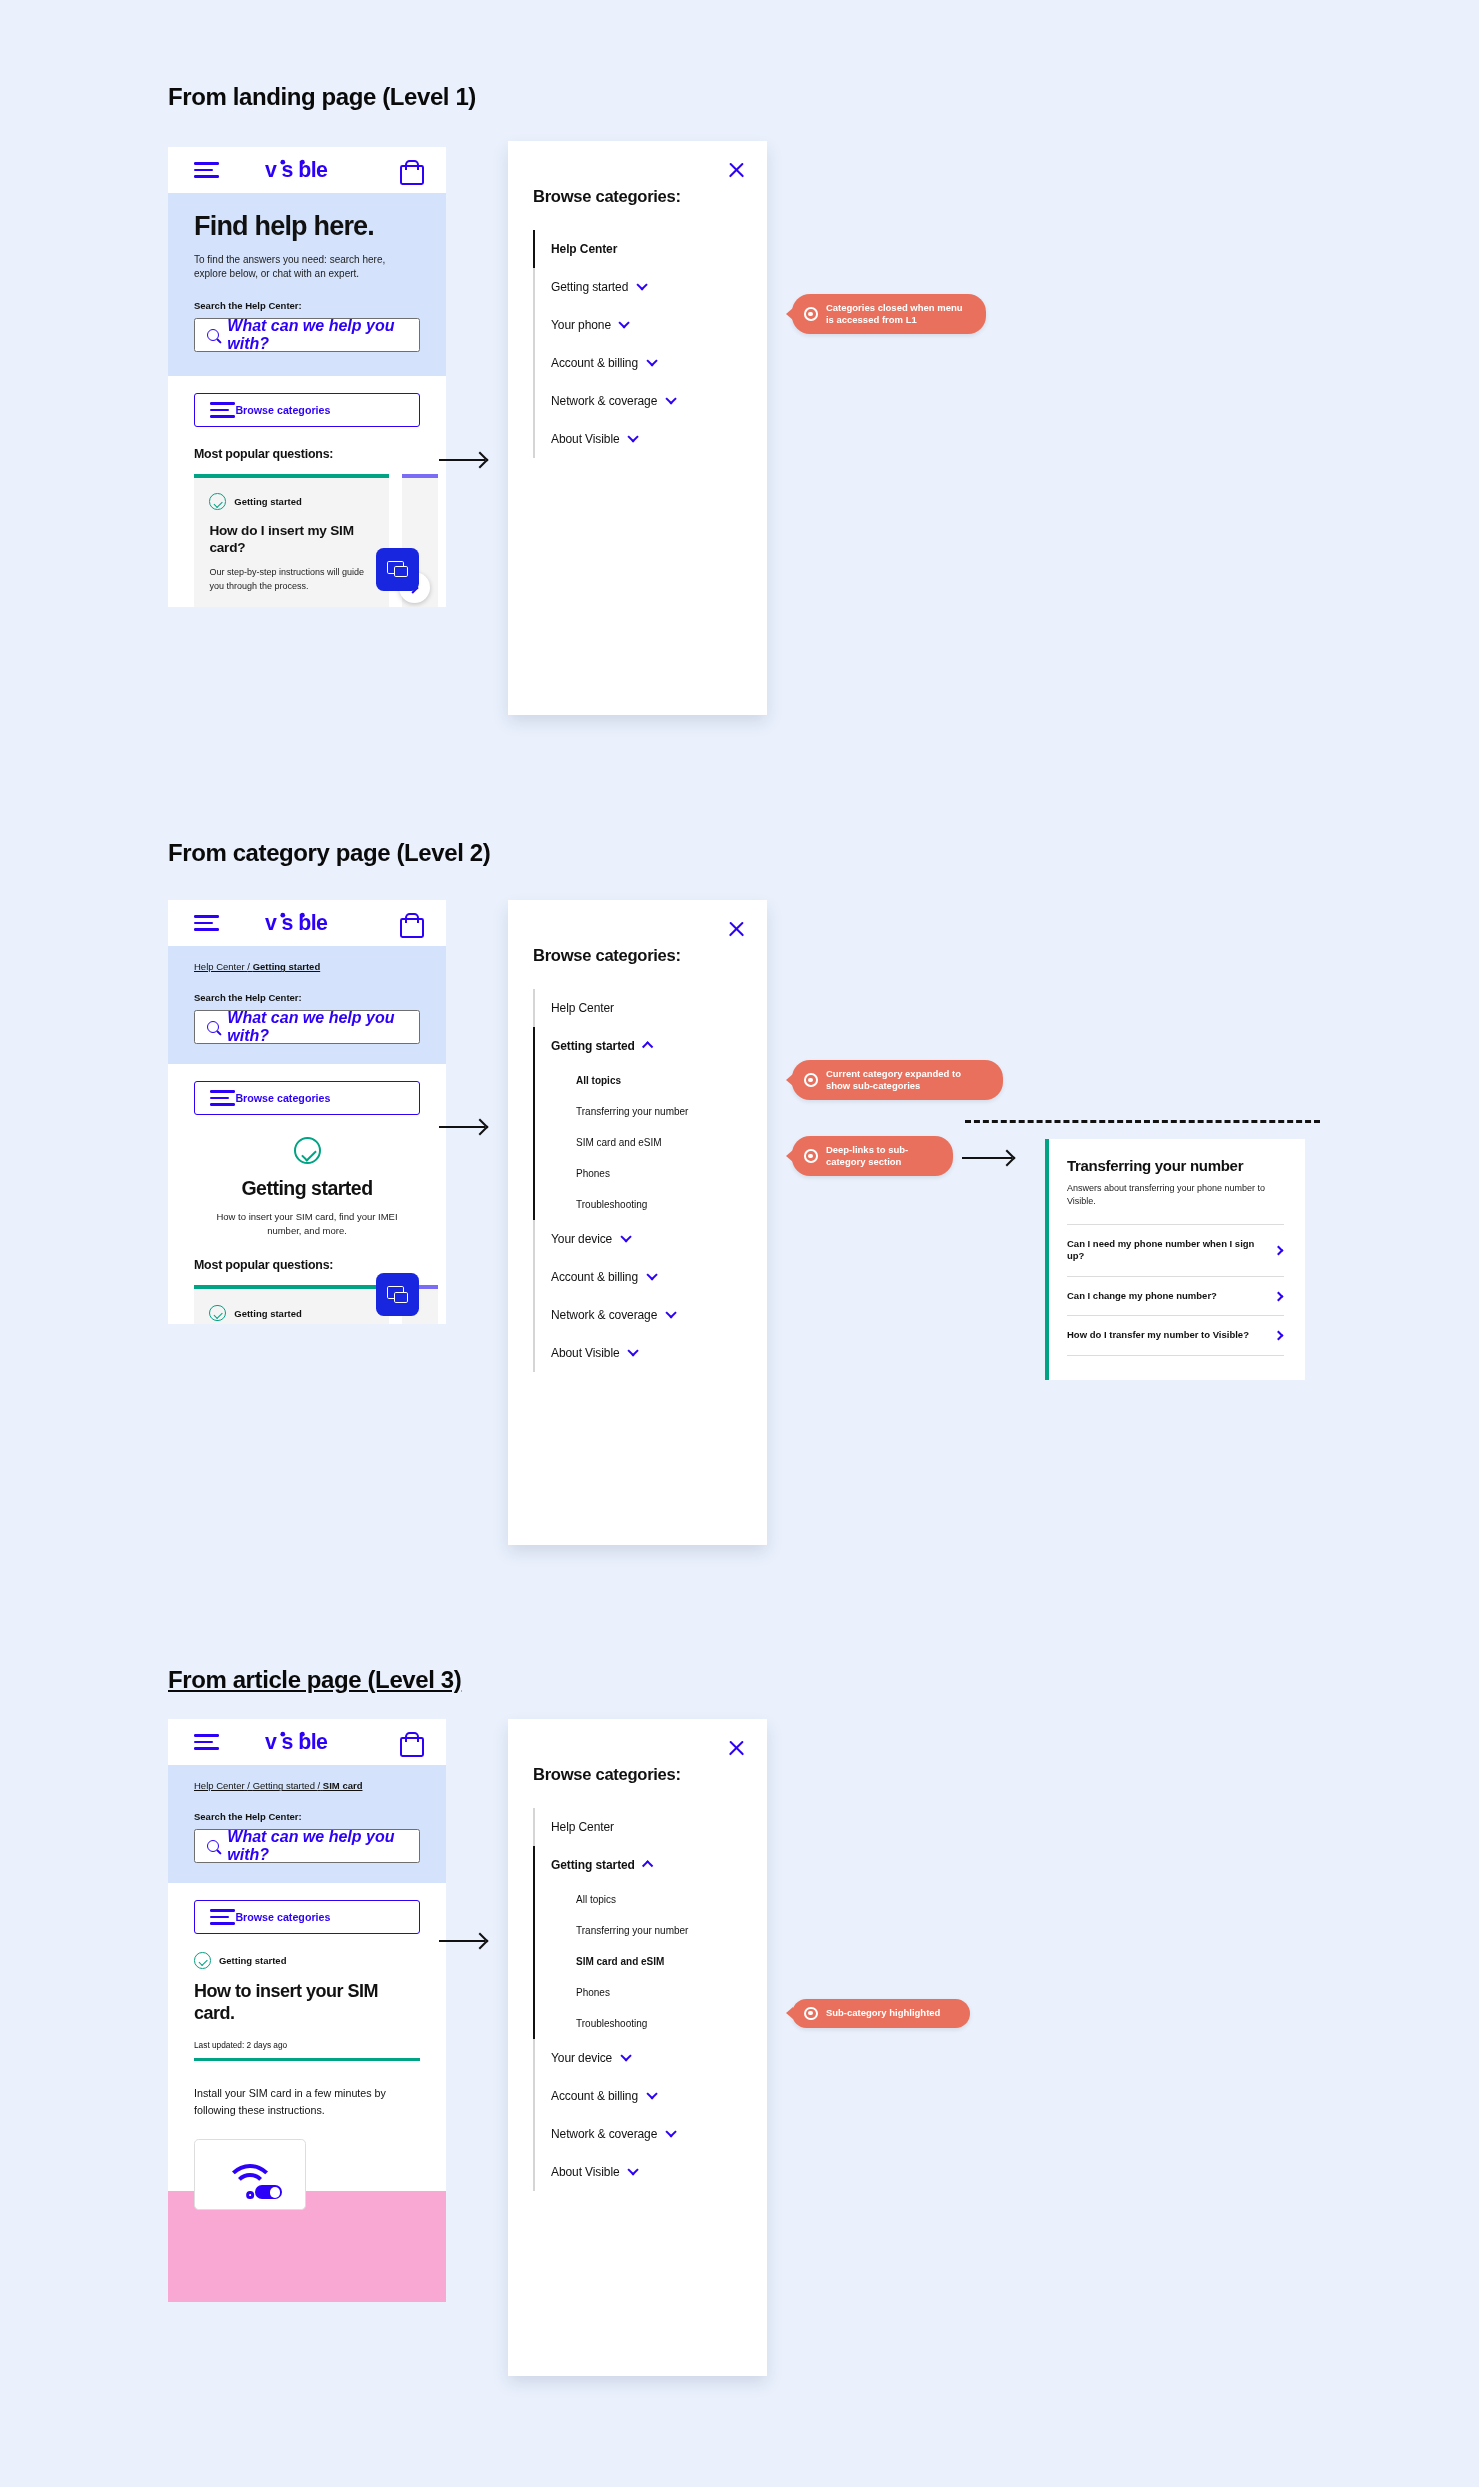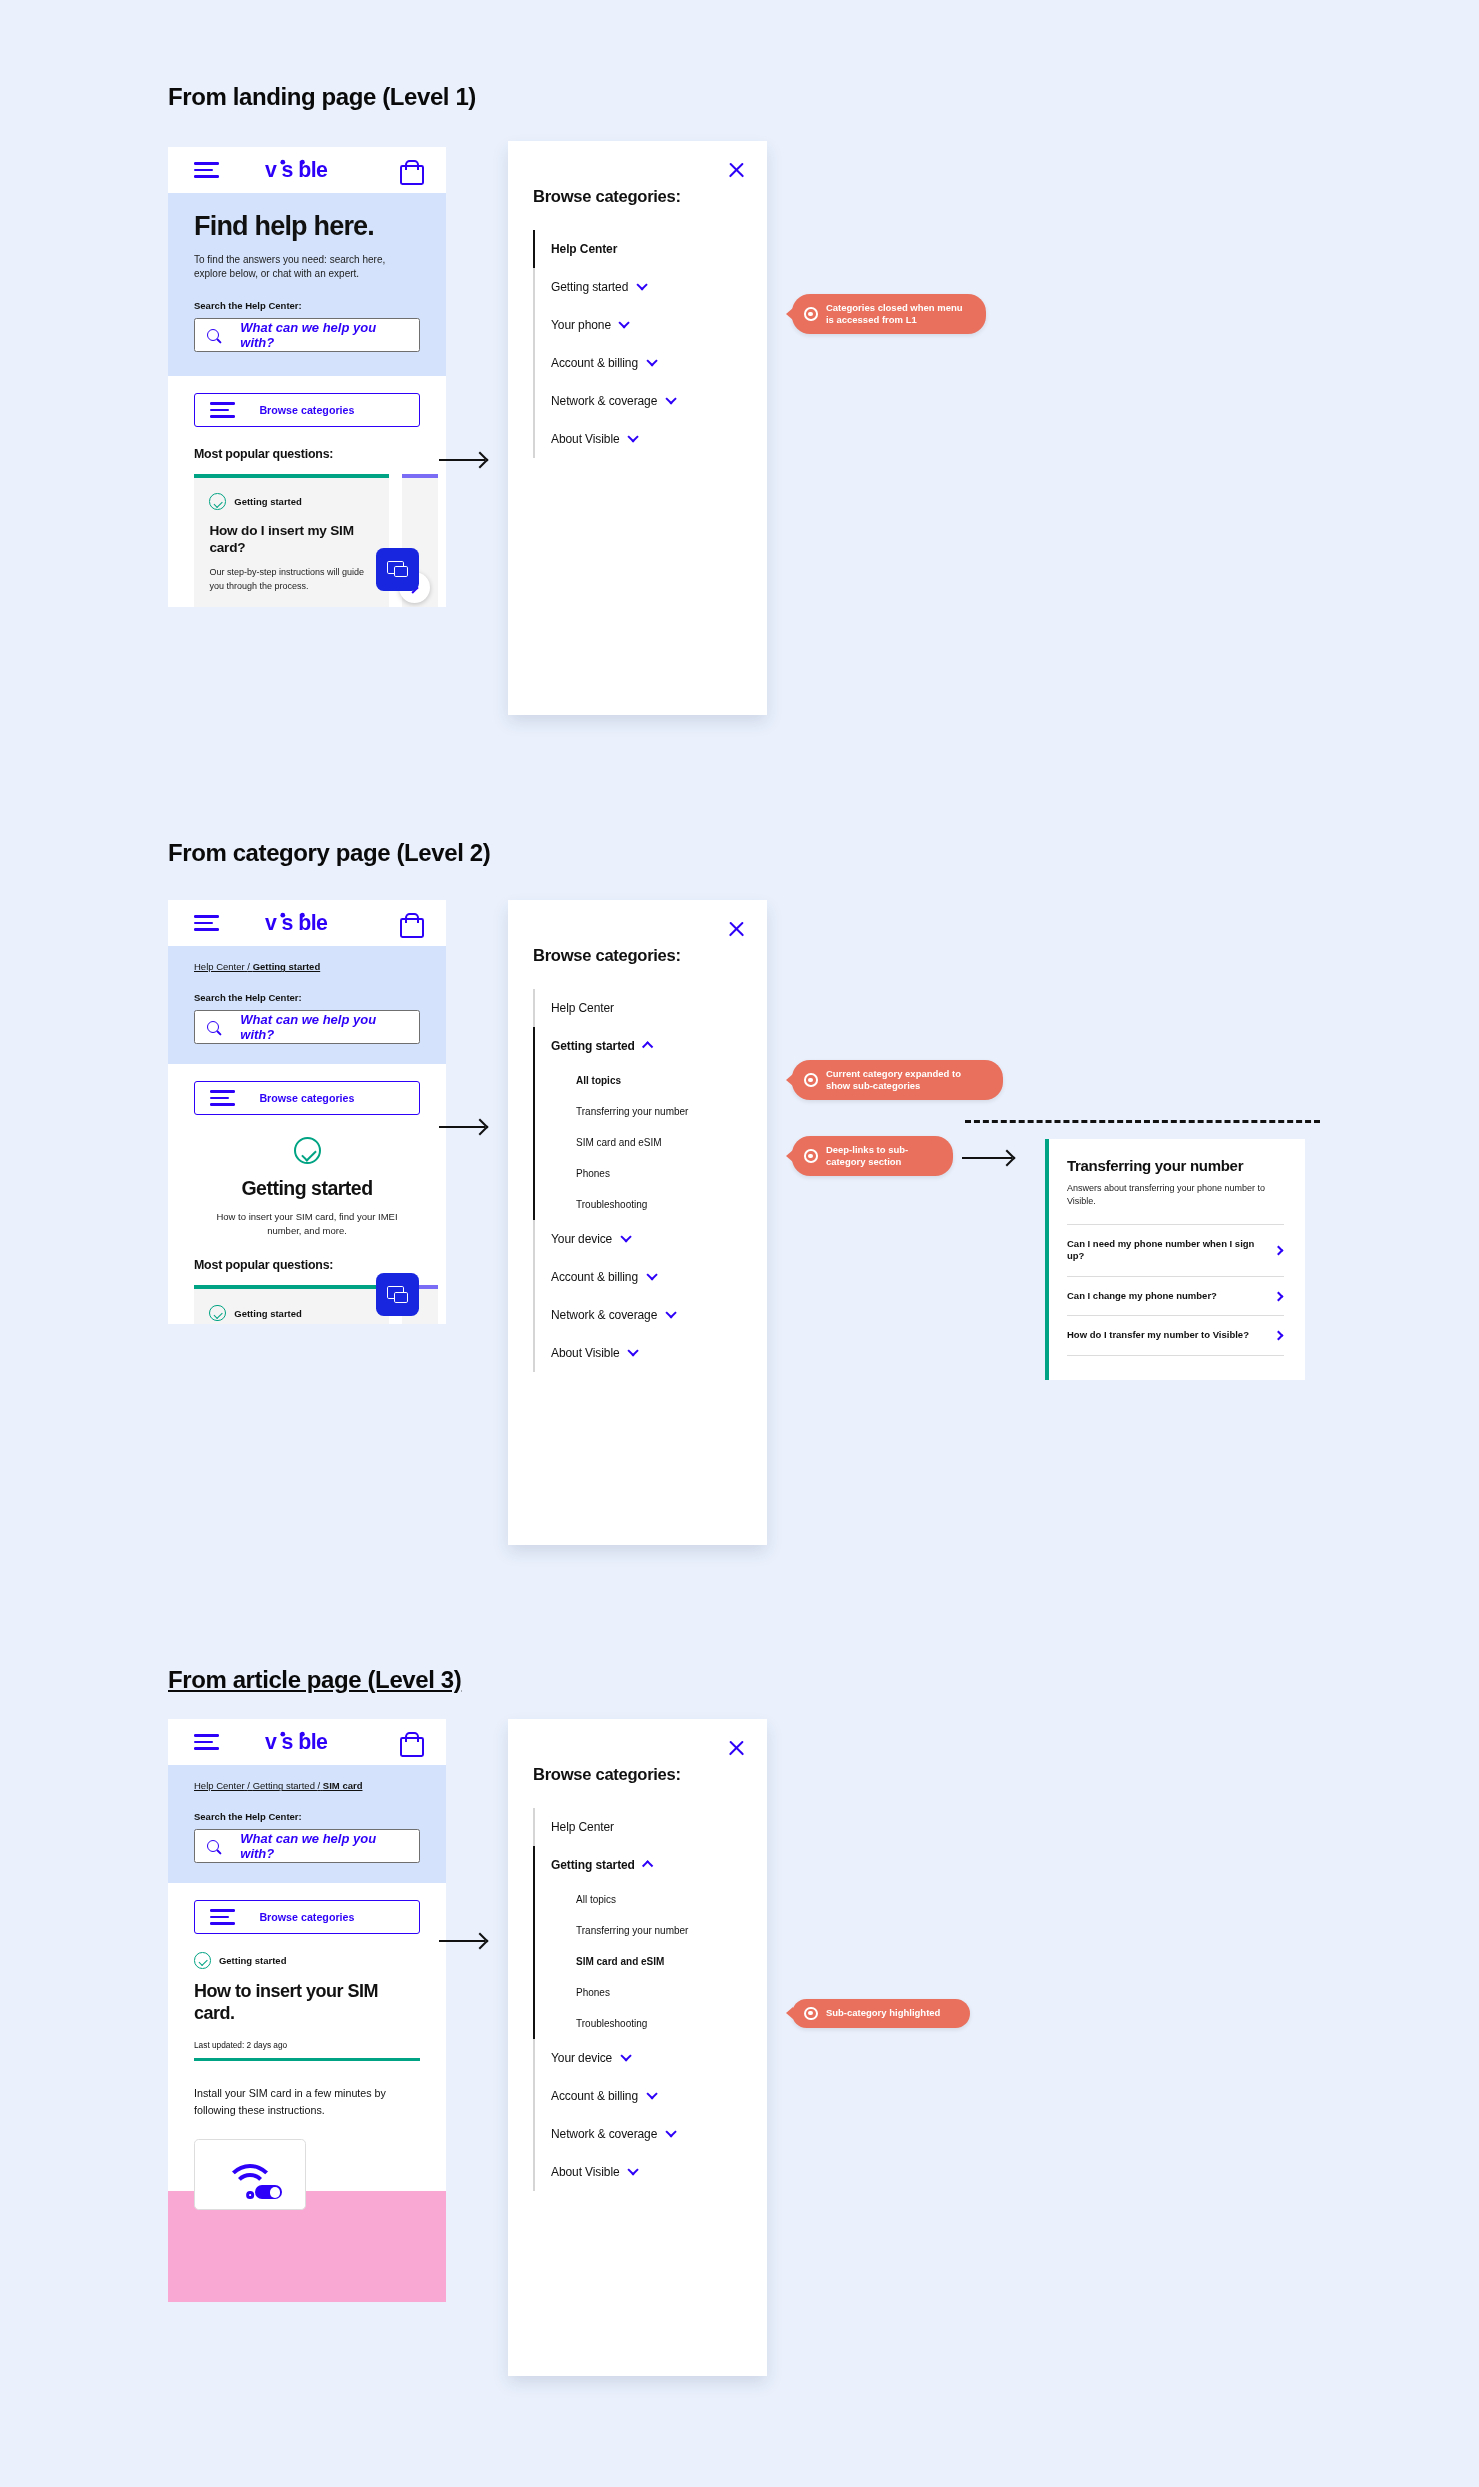--- a/index.html
+++ b/index.html
@@ -59,34 +59,34 @@
   
   .hero { background:#d4e3fb; padding: 18px 26px 24px; }
   .hero.compact { padding: 15.4px 26px 20px; }
   .hero-title { font-size: 27px; font-weight: 700; color:#111; letter-spacing:-0.8px; margin-bottom: 10.7px; }
   .hero-sub { font-size: 10px; line-height: 1.48; color:#1c1c1c; margin-bottom: 18px; }
   .search-label { font-size: 9.5px; font-weight:700; color:#111; margin-bottom: 7px; }
   .search-box {
     background:#fff; border:1.2px solid #6f6f6f; border-radius:2.4px;
     height: 34px; display:flex; align-items:center; padding: 0 12px; gap:8.3px;
   }
-  .search-ph { font-size: 13px; font-style: italic; font-weight:600; color:#2d00f7;margin-left:13px; }
+  .search-ph { font-size: 16px; font-style: italic; font-weight:600; color:#2d00f7; }
   .mag { width:12px;height:12px;border:1.8px solid #2d00f7;border-radius:50%;position:relative;flex:none; }
   .mag::after{content:"";position:absolute;width:1.8px;height:6px;background:#2d00f7;right:-1.8px;bottom:-4.1px;transform:rotate(-45deg);border-radius:1.2px;}
 
   .crumb { font-size: 9.5px; color:#111;text-decoration:underline; }
   .crumb a { color:#111; text-decoration: underline; }
   .crumb .cur { font-weight: 700; }
 
   
   .pbody { padding: 16.6px 26px 0; background:#fff; position:relative; }
 
   .browse-btn {
     border:1.2px solid #2d00f7; border-radius:3px; height:34px;
-    display:flex; align-items:center; padding:0 15.4px; gap:24px;
+    display:flex; align-items:center; padding:0 15.4px; 
   }
   .browse-btn .hamburger i { background:#2d00f7; }
   .browse-btn .label { font-size:10.7px; font-weight:700; color:#2d00f7; }
 
   .mpq { font-size: 12.4px; font-weight:700; color:#111; margin: 20px 0 13px; letter-spacing:-0.2px; }
 
   .cards-row { position:relative; display:flex; gap:13px; }
   .qcard {
     width: 195px; flex:none; background:#f4f4f4; border-top:4.1px solid #00a383;
     padding: 15.4px 15.4px 18px;

